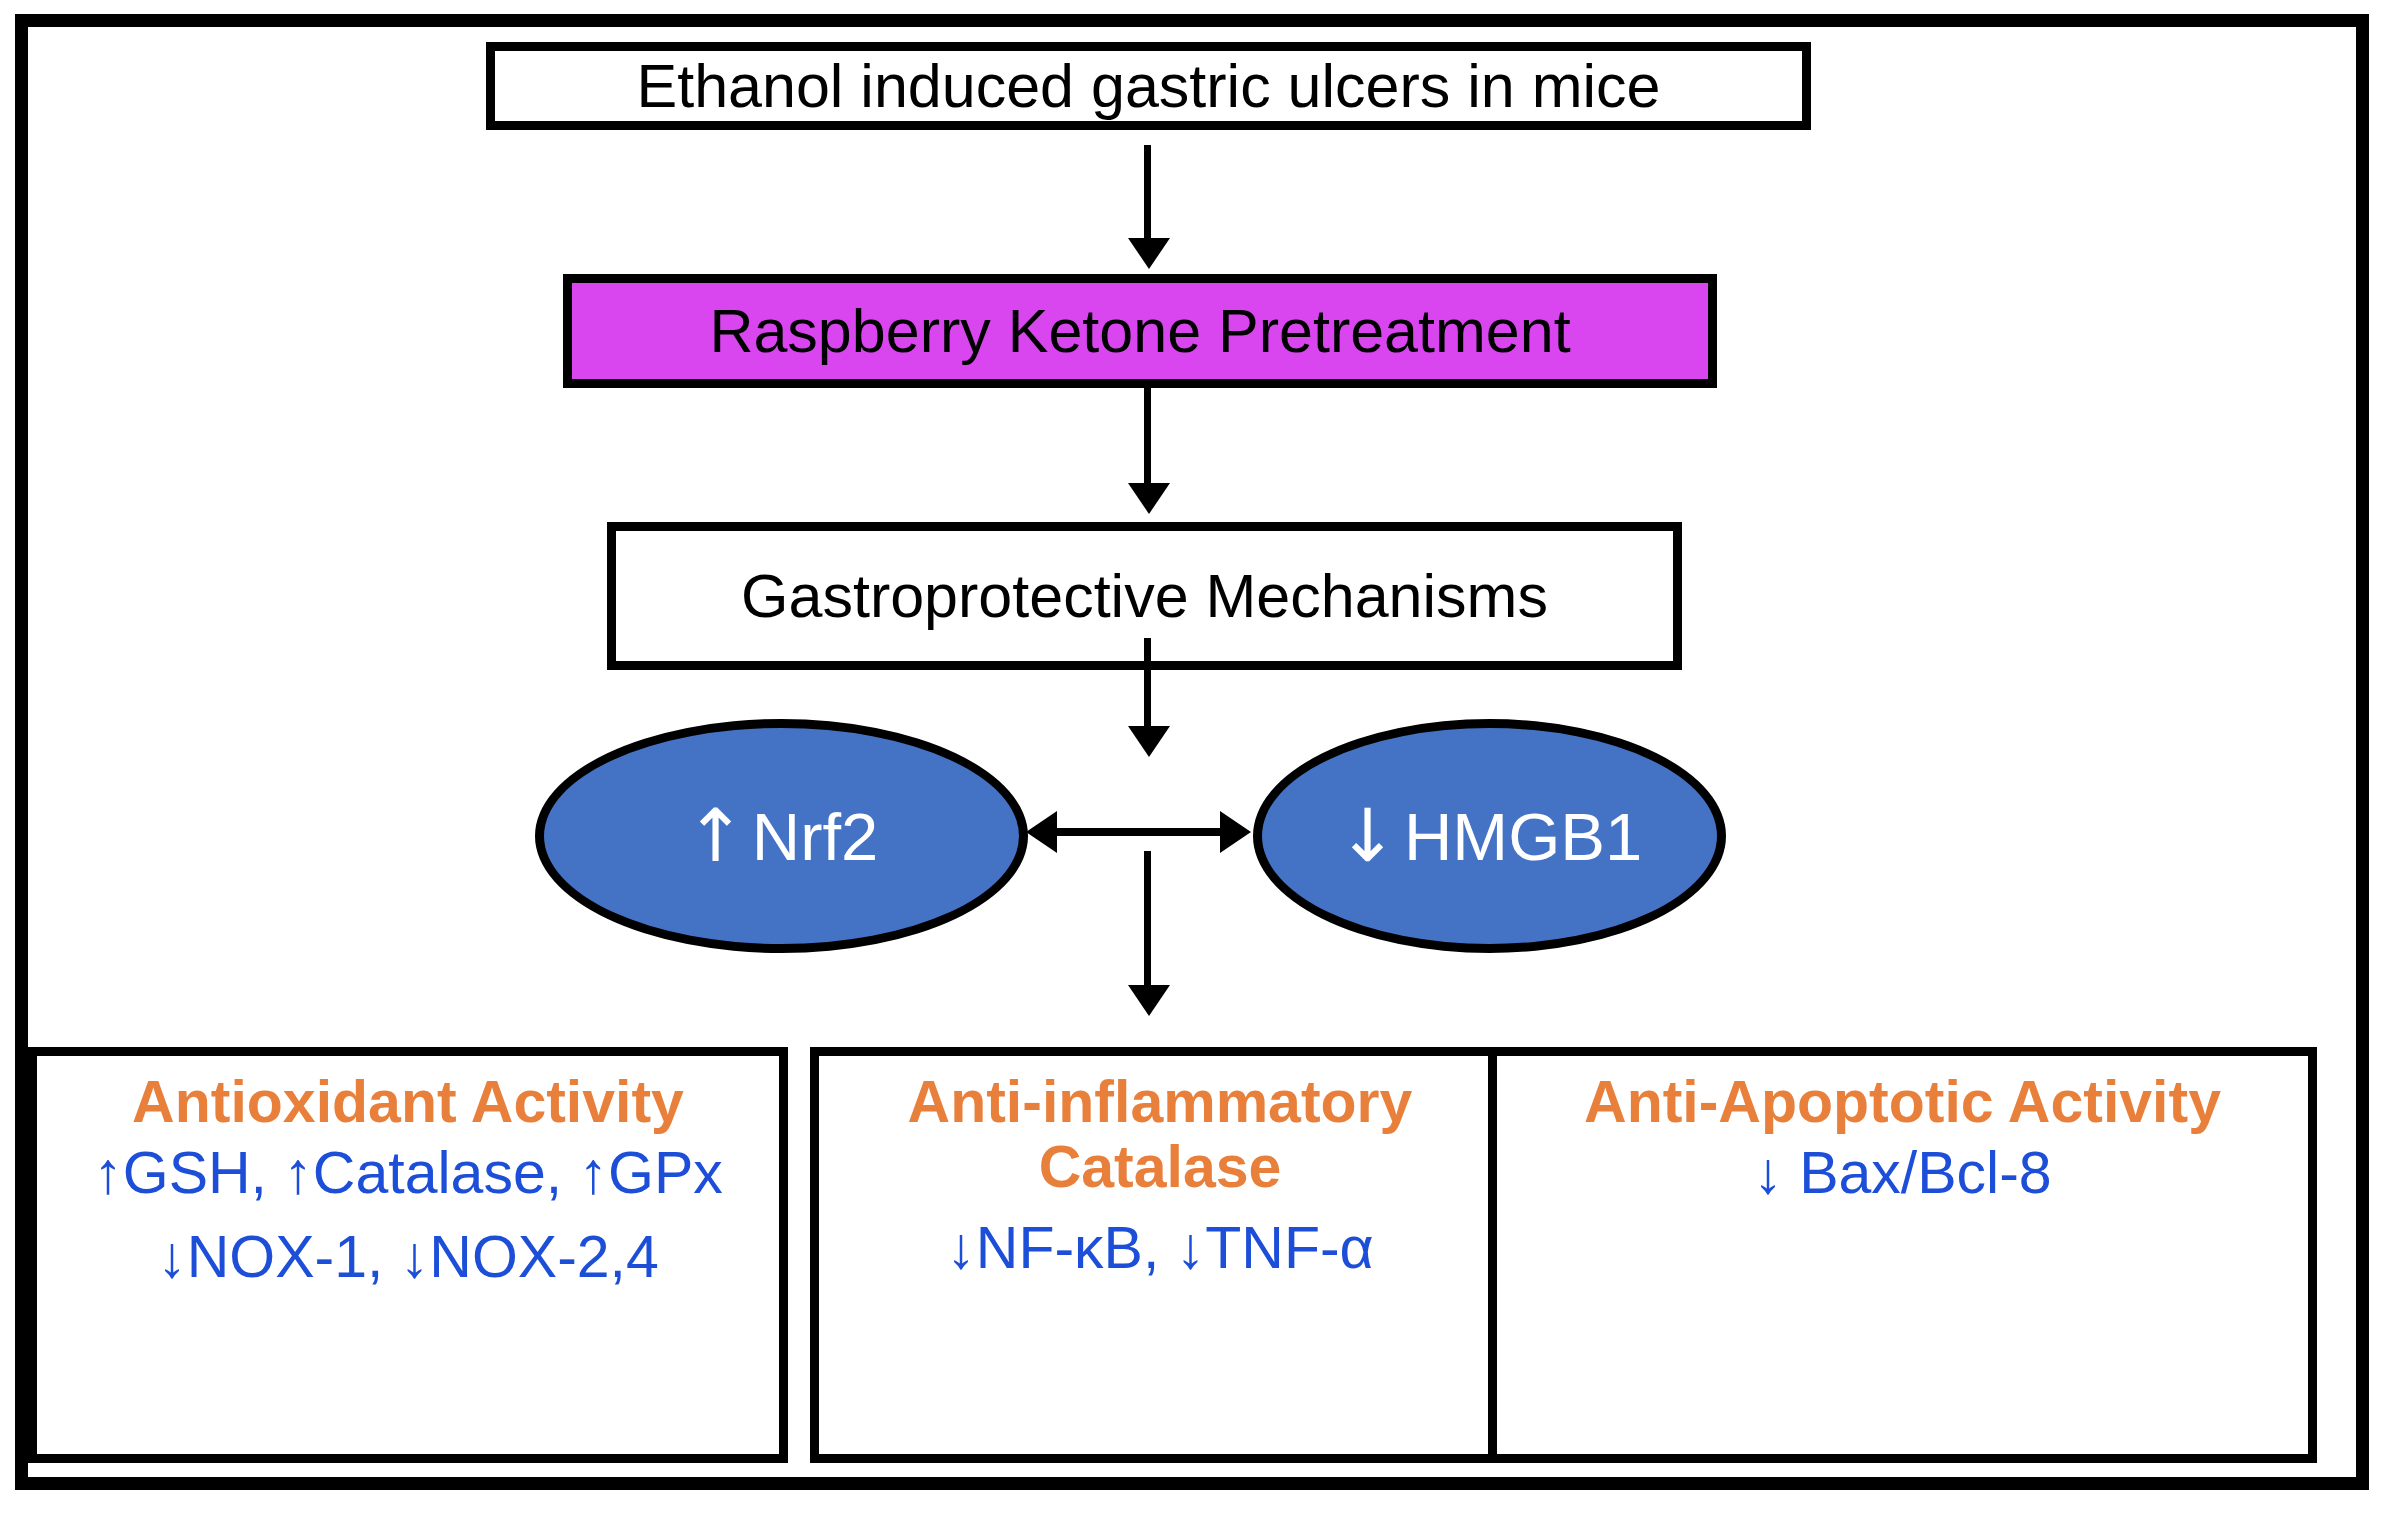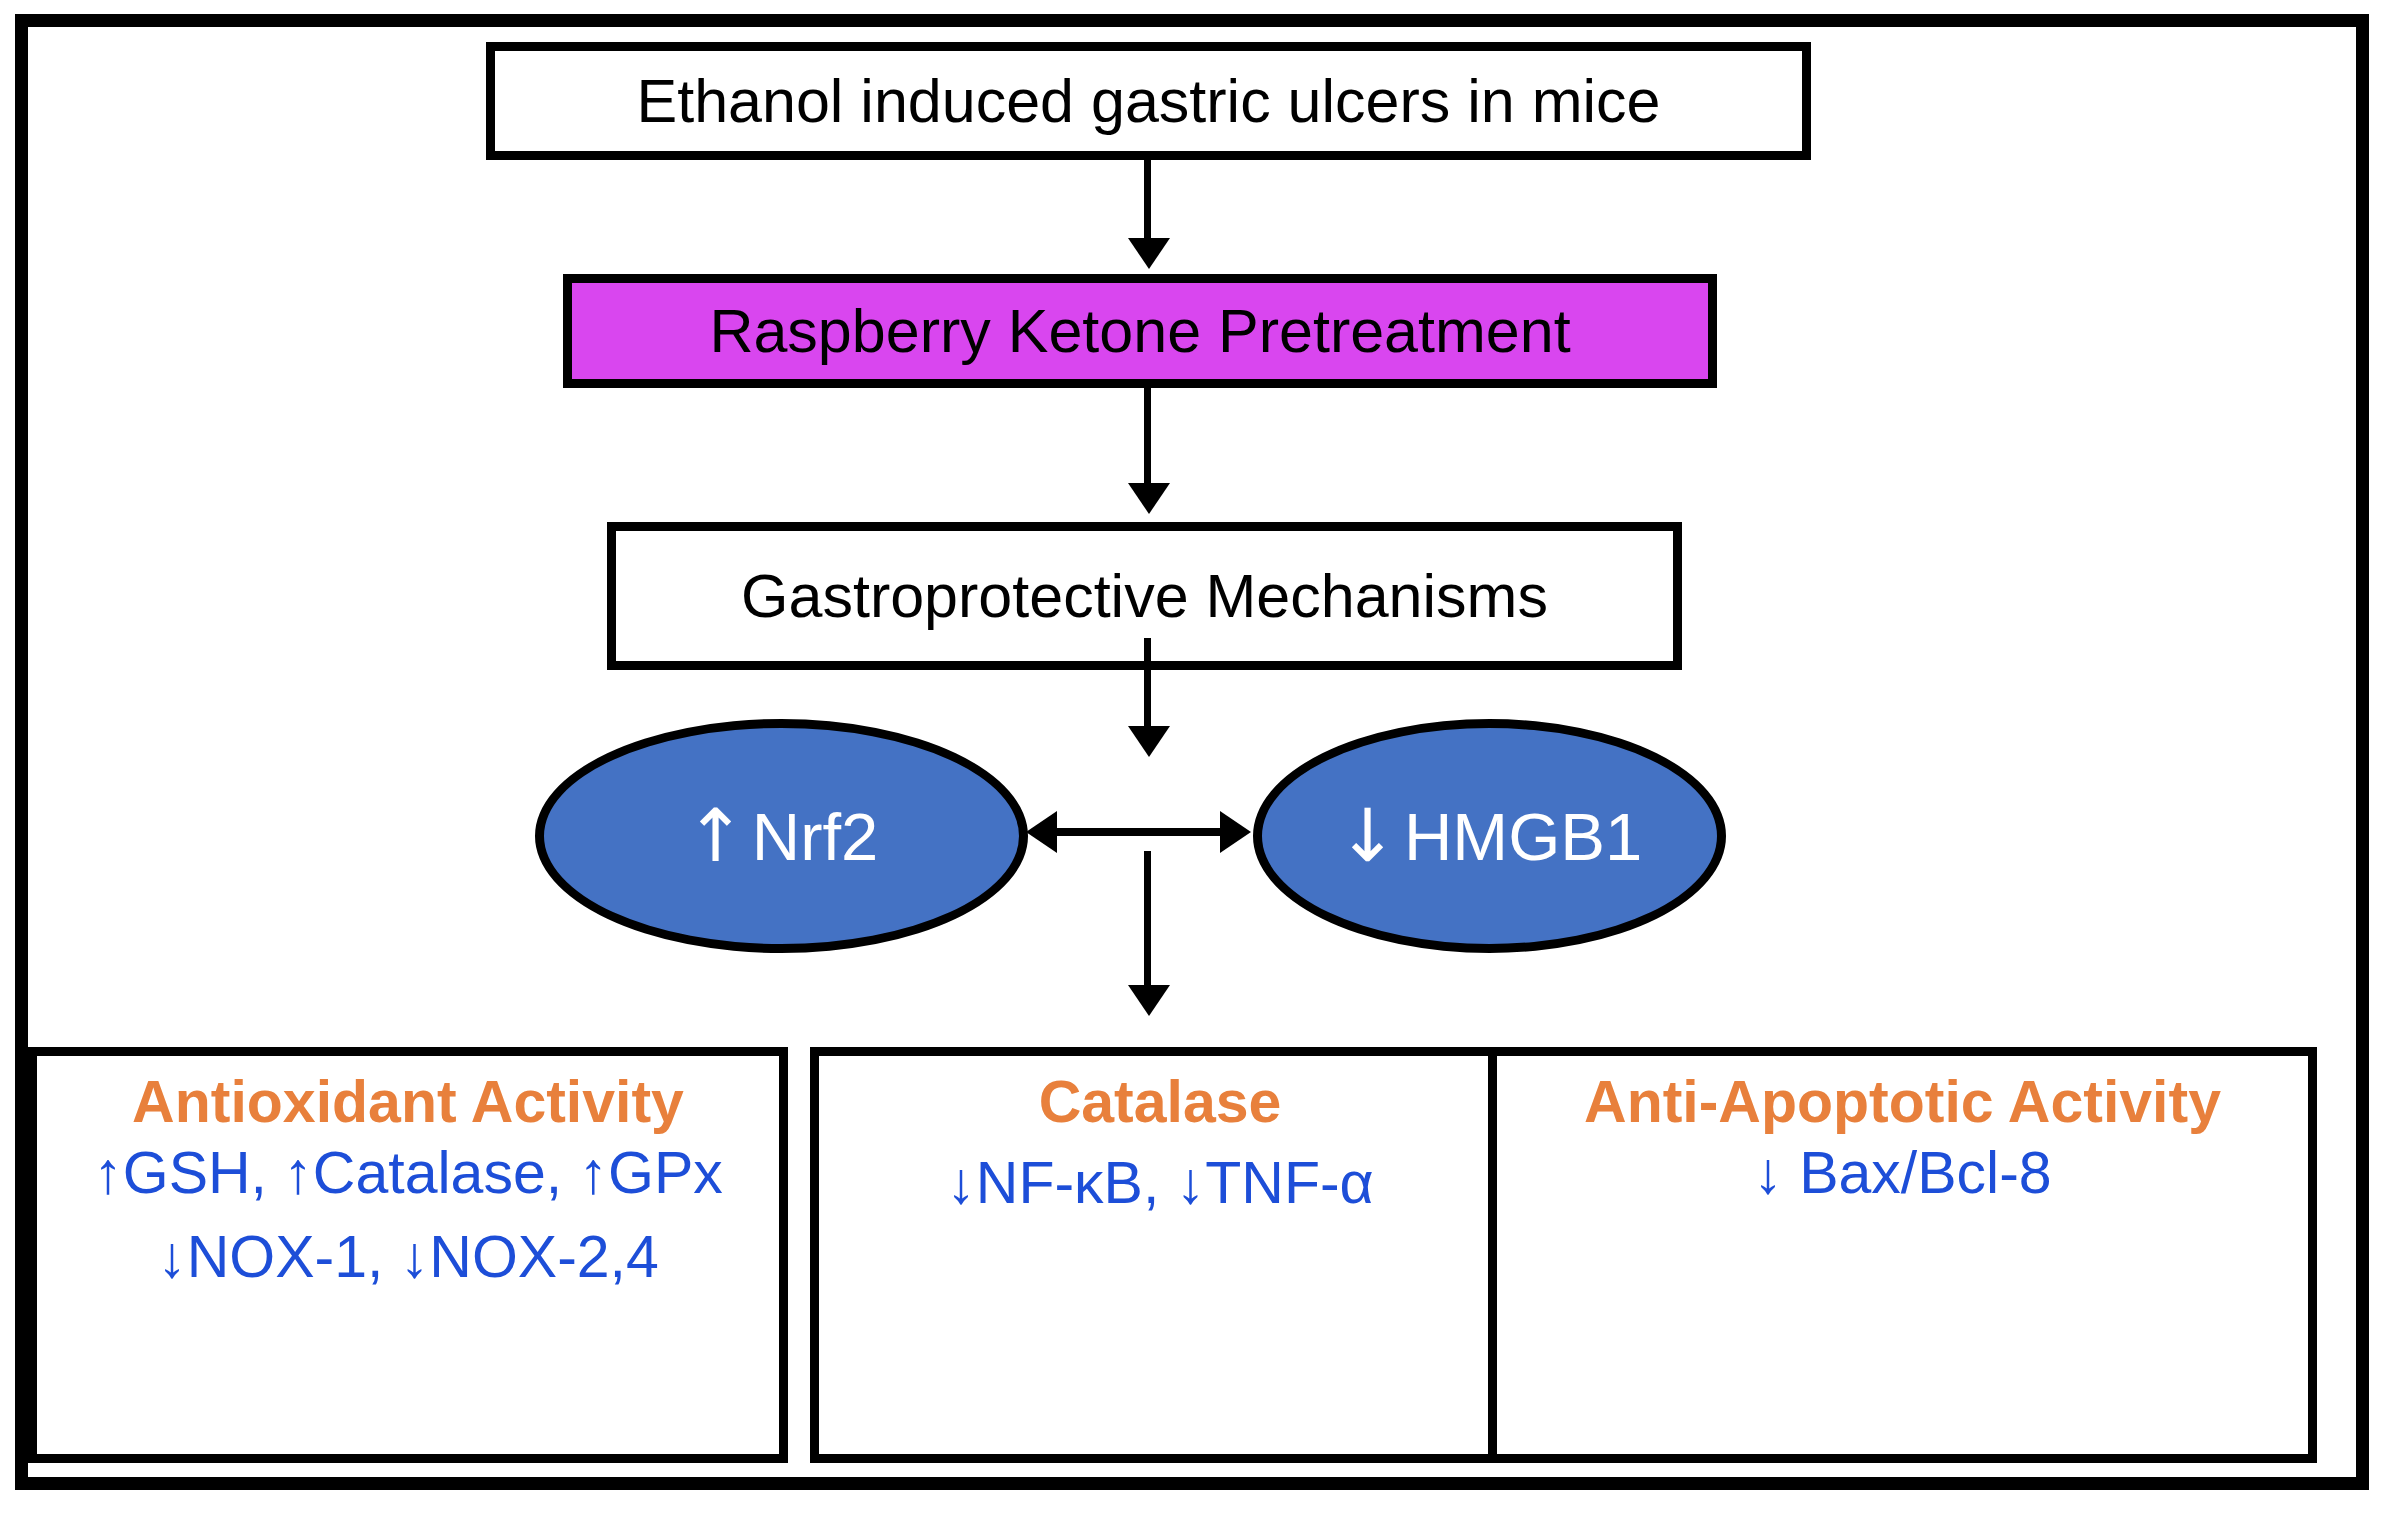--- a/index.html
+++ b/index.html
@@ -38,21 +38,21 @@
   }
   .node-label {
     color: #000000;
     font-weight: 400;
     line-height: 1.05;
     white-space: nowrap;
     text-align: center;
   }
   
   #box-ethanol {
-    left: 486px;  top: 42px;  width: 1325px; height: 118px;
+    left: 486px;  top: 42px;  width: 1325px; height: 88px;
   }
   #box-ethanol .node-label { font-size: 61px; }
 
   #box-raspberry {
     left: 563px; top: 274px; width: 1154px; height: 114px;
     background: #d946ef;
   }
   #box-raspberry .node-label { font-size: 61px; }
 
   #box-gastro {
@@ -214,20 +214,21 @@
   <div class="conn-line-v" style="left:1144px; top:851px; height:139px;"></div>
   <div class="arrowhead-down" style="left:1128px; top:985px;"></div>
 
   <div class="outcome-box" id="outcome-antioxidant">
     <div class="outcome-title">Antioxidant Activity</div>
     <div class="outcome-line tight">↑GSH, ↑Catalase, ↑GPx</div>
     <div class="outcome-line">↓NOX-1, ↓NOX-2,4</div>
   </div>
 
   <div class="outcome-box" id="outcome-antiinflam">
+    <div class="outcome-title">Anti-inflammatory</div>
     <div class="outcome-title">Catalase</div>
     <div class="outcome-line">↓NF-κB,   ↓TNF-α</div>
   </div>
 
   <div class="outcome-box" id="outcome-antiapoptotic">
     <div class="outcome-title">Anti-Apoptotic Activity</div>
     <div class="outcome-line tight">↓ Bax/Bcl-8</div>
   </div>
 
 </div>

